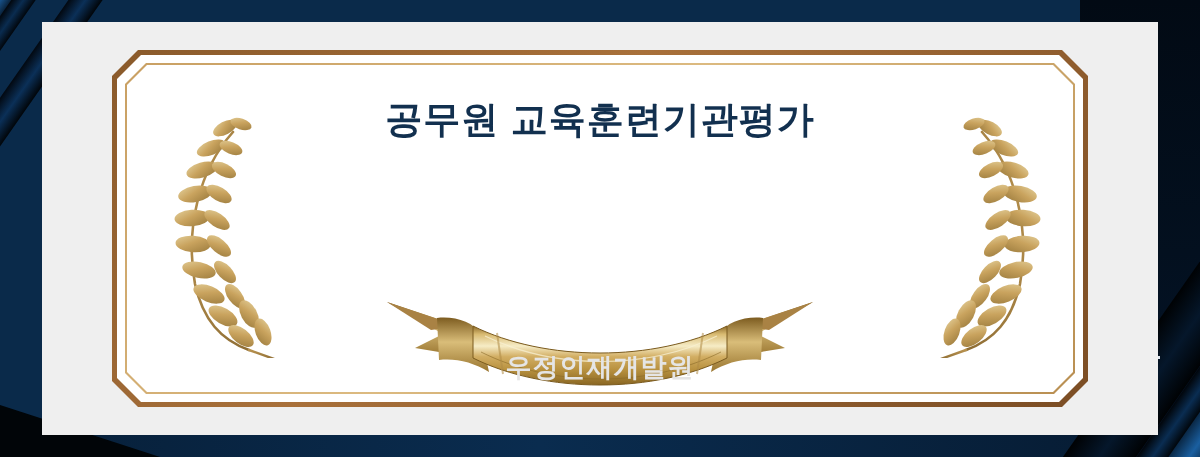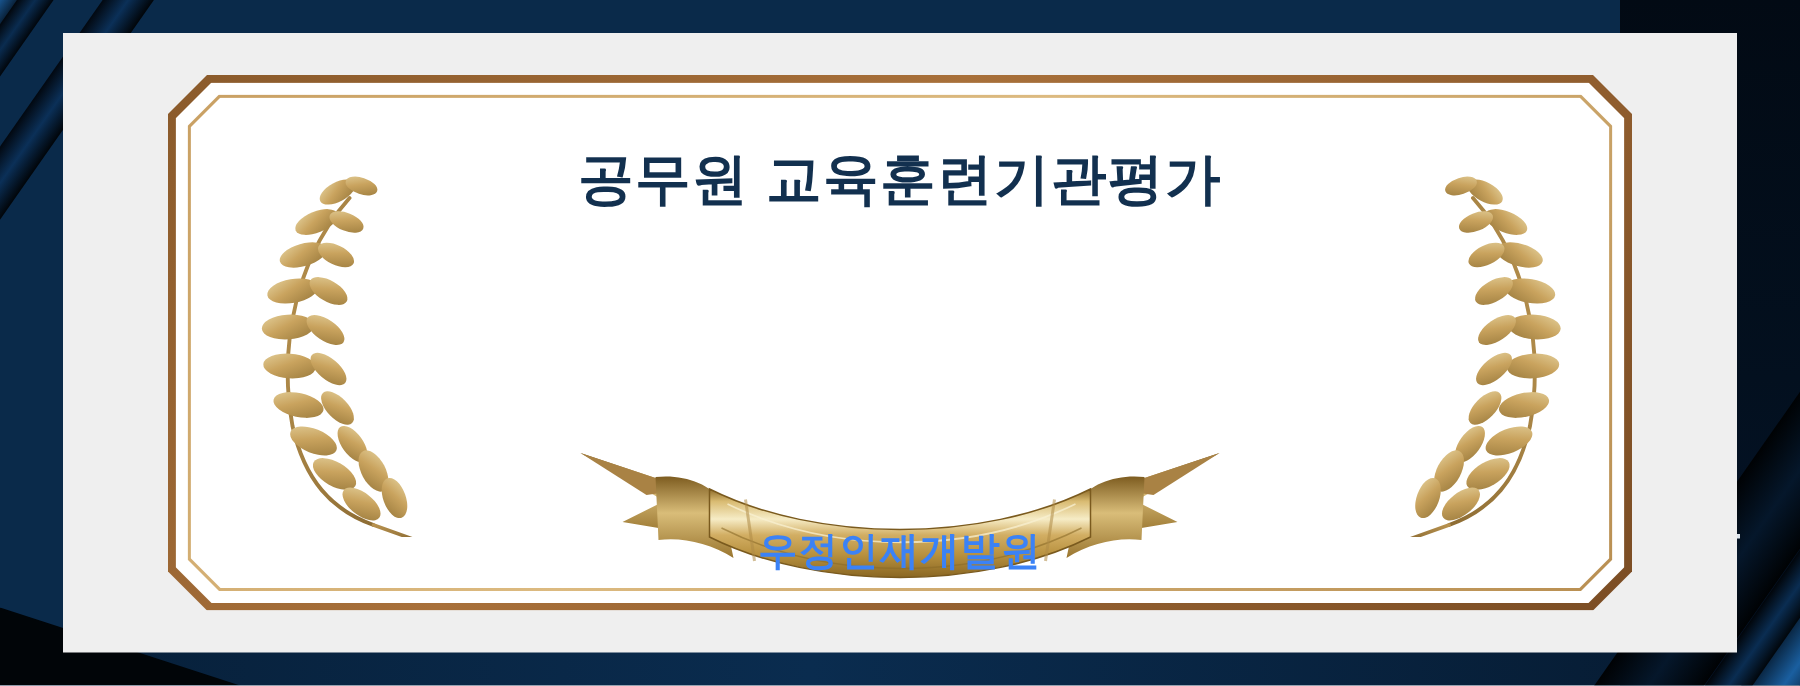--- a/index.html
+++ b/index.html
@@ -103,21 +103,21 @@
     position:absolute;left:0;right:0;top:168px;text-align:center;
     font-size:78px;font-weight:bold;color:#0f2c4c;letter-spacing:4px;
     line-height:1.1;
   }
 
   
   .ribbon{position:absolute;left:385px;top:296px;width:430px;height:96px;}
   .ribbon-label{
     position:absolute;left:385px;top:296px;width:430px;height:96px;
     display:flex;align-items:center;justify-content:center;
-    font-size:26px;font-weight:bold;color:#3b82f6;letter-spacing:1px;
+    font-size:26px;font-weight:bold;color:#e5e5e5;letter-spacing:1px;
     padding-top:46px;box-sizing:border-box;pointer-events:none;
   }
   .speck{position:absolute;width:3px;height:3px;background:#dfe6ee;}
 </style>
 </head>
 <body>
 
 <div id="stage">
 
   <div class="bg-base"></div>

